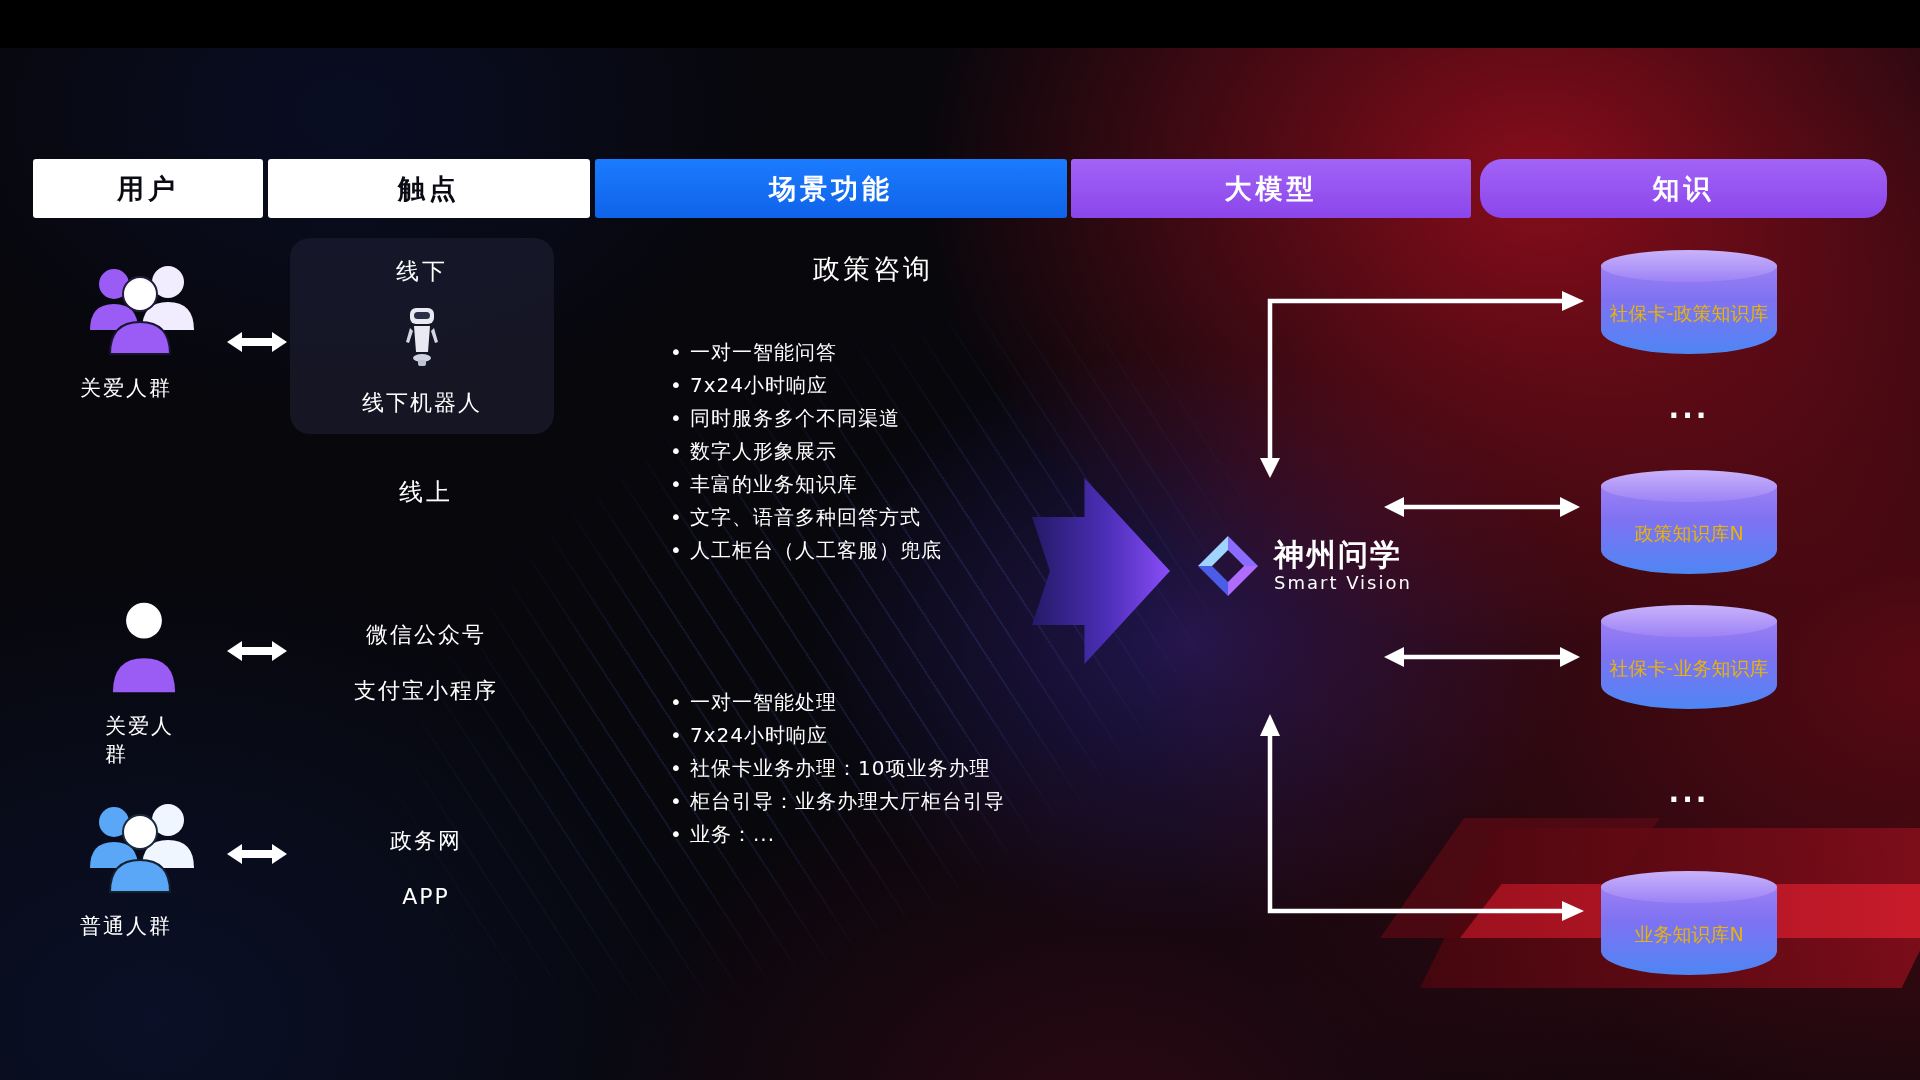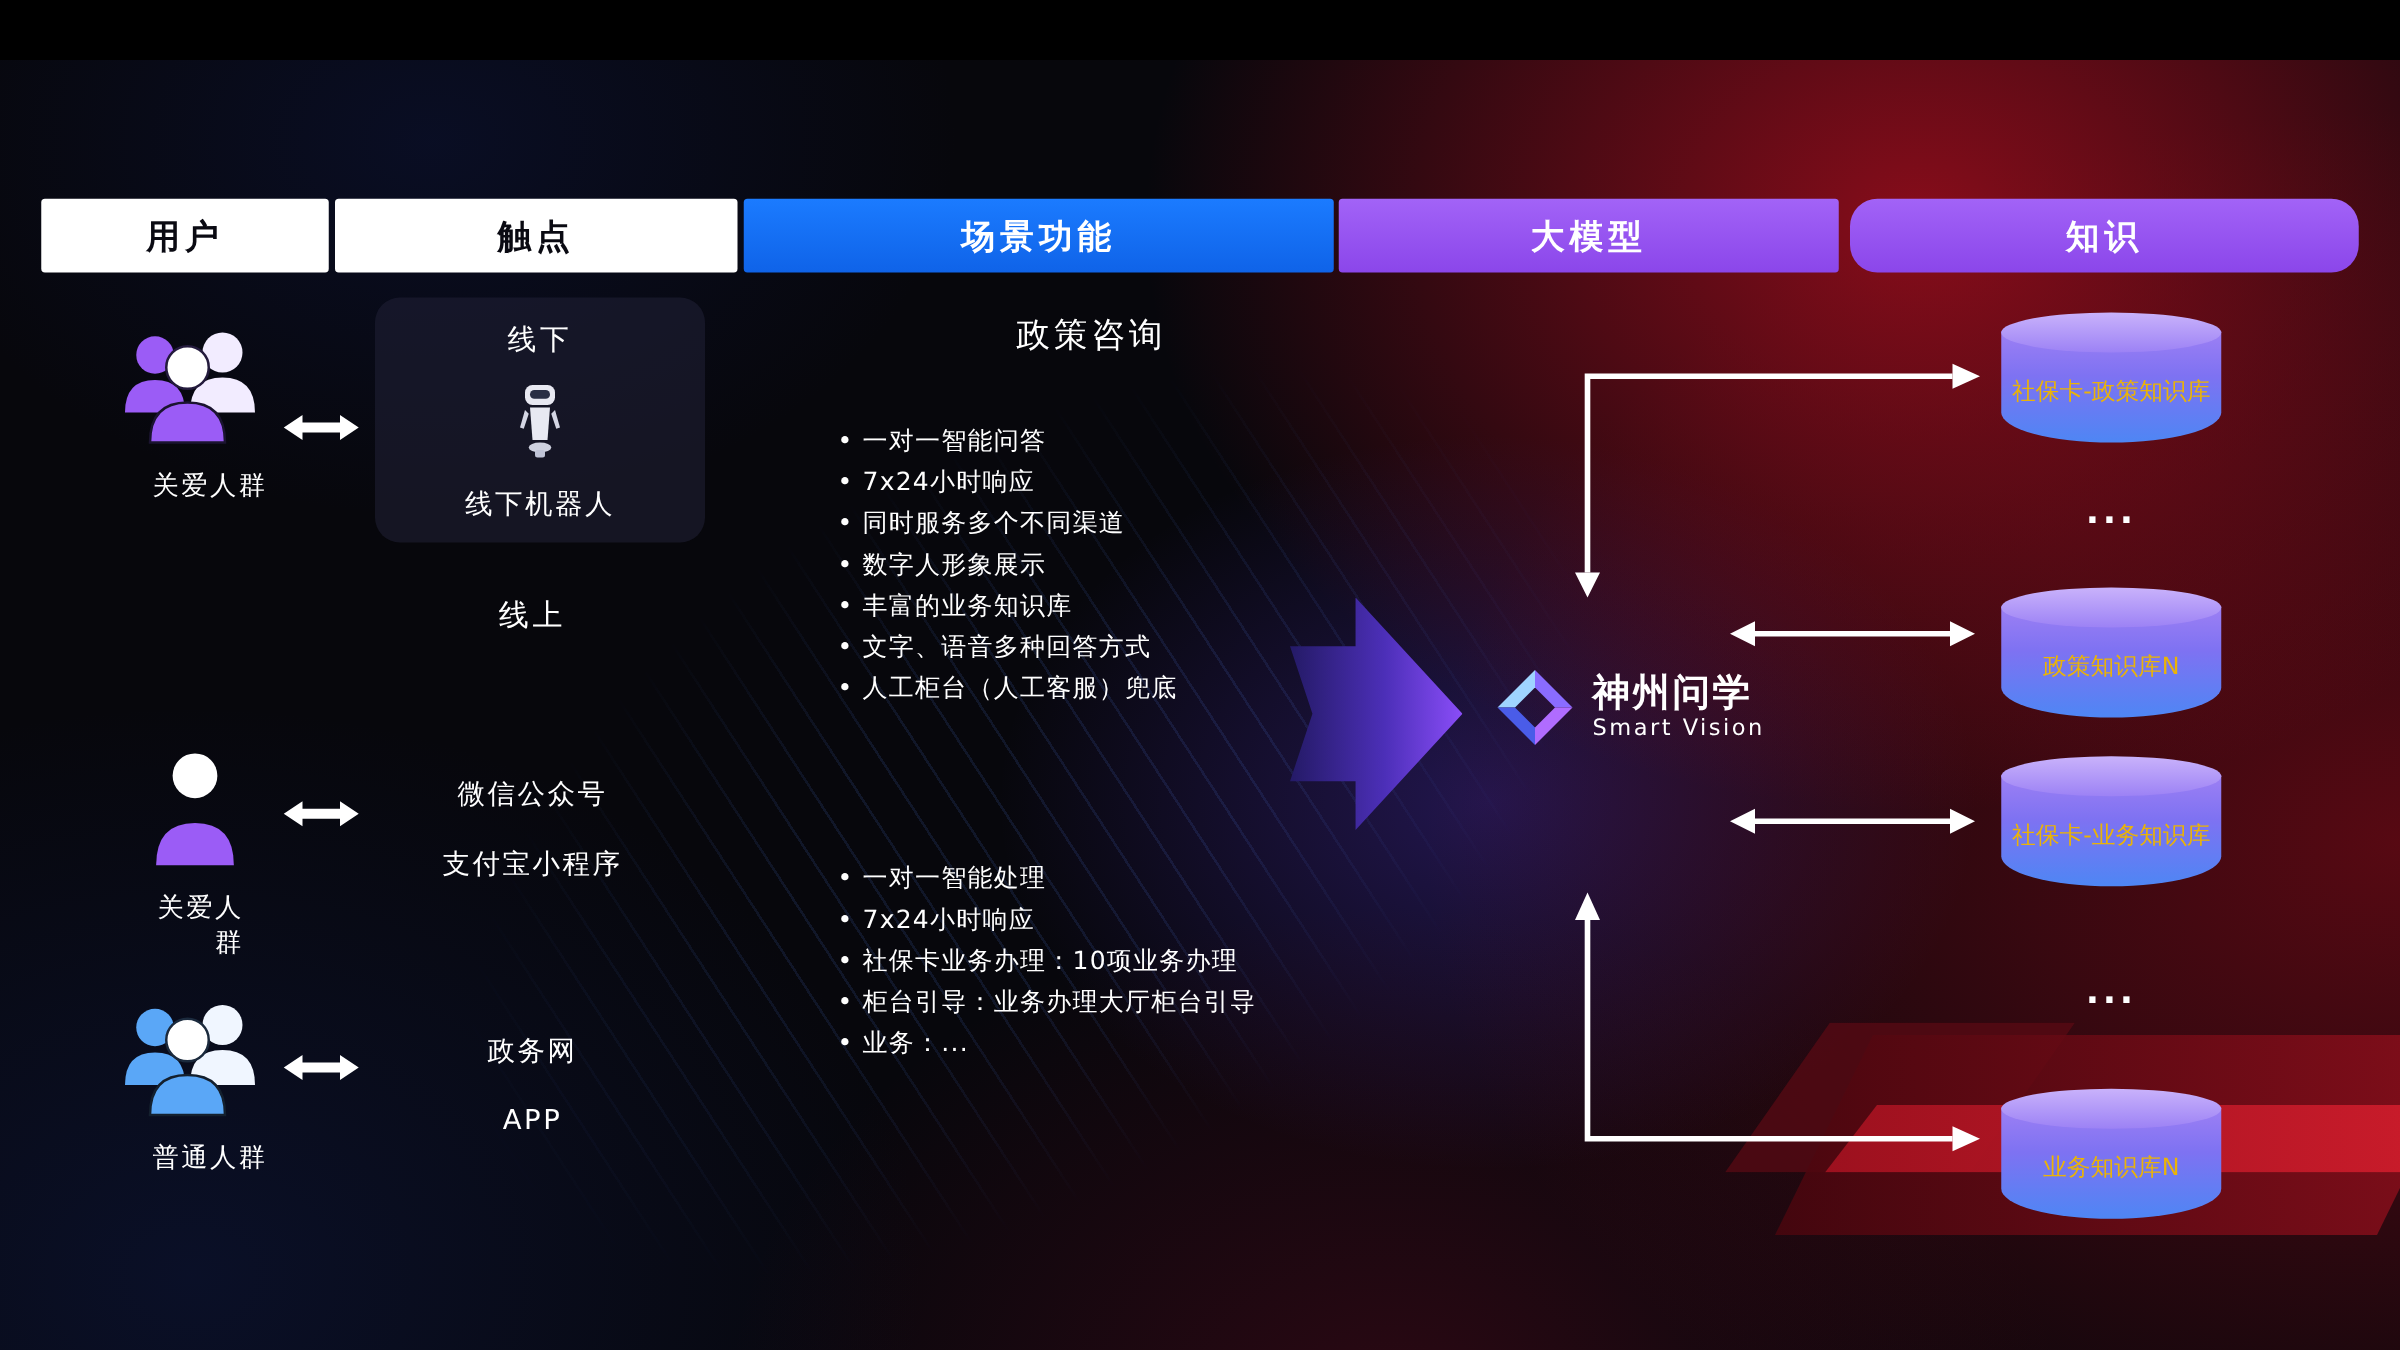--- a/index.html
+++ b/index.html
@@ -28,26 +28,26 @@
     clip-path:polygon(8% 0,100% 0,92% 100%,0 100%);opacity:.8;}
 
   
   .pill{position:absolute;top:111px;height:59px;z-index:3;display:flex;align-items:center;justify-content:center;
     font-size:27px;font-weight:bold;letter-spacing:4px;border-radius:3px;}
   .pill-white{background:#fff;color:#0a0a12;}
   .pill-blue{background:linear-gradient(180deg,#1b7bff,#0f63e8);color:#fff;}
   .pill-purple{background:linear-gradient(180deg,#a263f7,#8b46ea);color:#fff;}
 
   
-  .user{position:absolute;z-index:3;text-align:right;}
+  .user{position:absolute;z-index:3;text-align:left;}
   .user-label{margin-top:12px;font-size:21px;letter-spacing:2px;color:#fff;}
   .dbl-arrow{position:absolute;z-index:3;}
 
   
-  .robot-panel{position:absolute;left:300px;top:190px;width:264px;height:196px;z-index:3;
+  .robot-panel{position:absolute;left:290px;top:190px;width:264px;height:196px;z-index:3;
     background:rgba(32,32,54,.55);border-radius:20px;display:flex;flex-direction:column;
     align-items:center;justify-content:space-between;padding:18px 0 16px;box-sizing:border-box;}
   .tp-text{position:absolute;left:294px;width:264px;z-index:3;text-align:center;color:#fff;}
   .tp-big{font-size:24px;letter-spacing:3px;}
   .tp-med{font-size:22px;letter-spacing:2px;}
   .panel-title{font-size:23px;letter-spacing:3px;}
   .panel-caption{font-size:22px;letter-spacing:2px;}
 
   
   .scenario-block{position:absolute;z-index:3;width:410px;}

